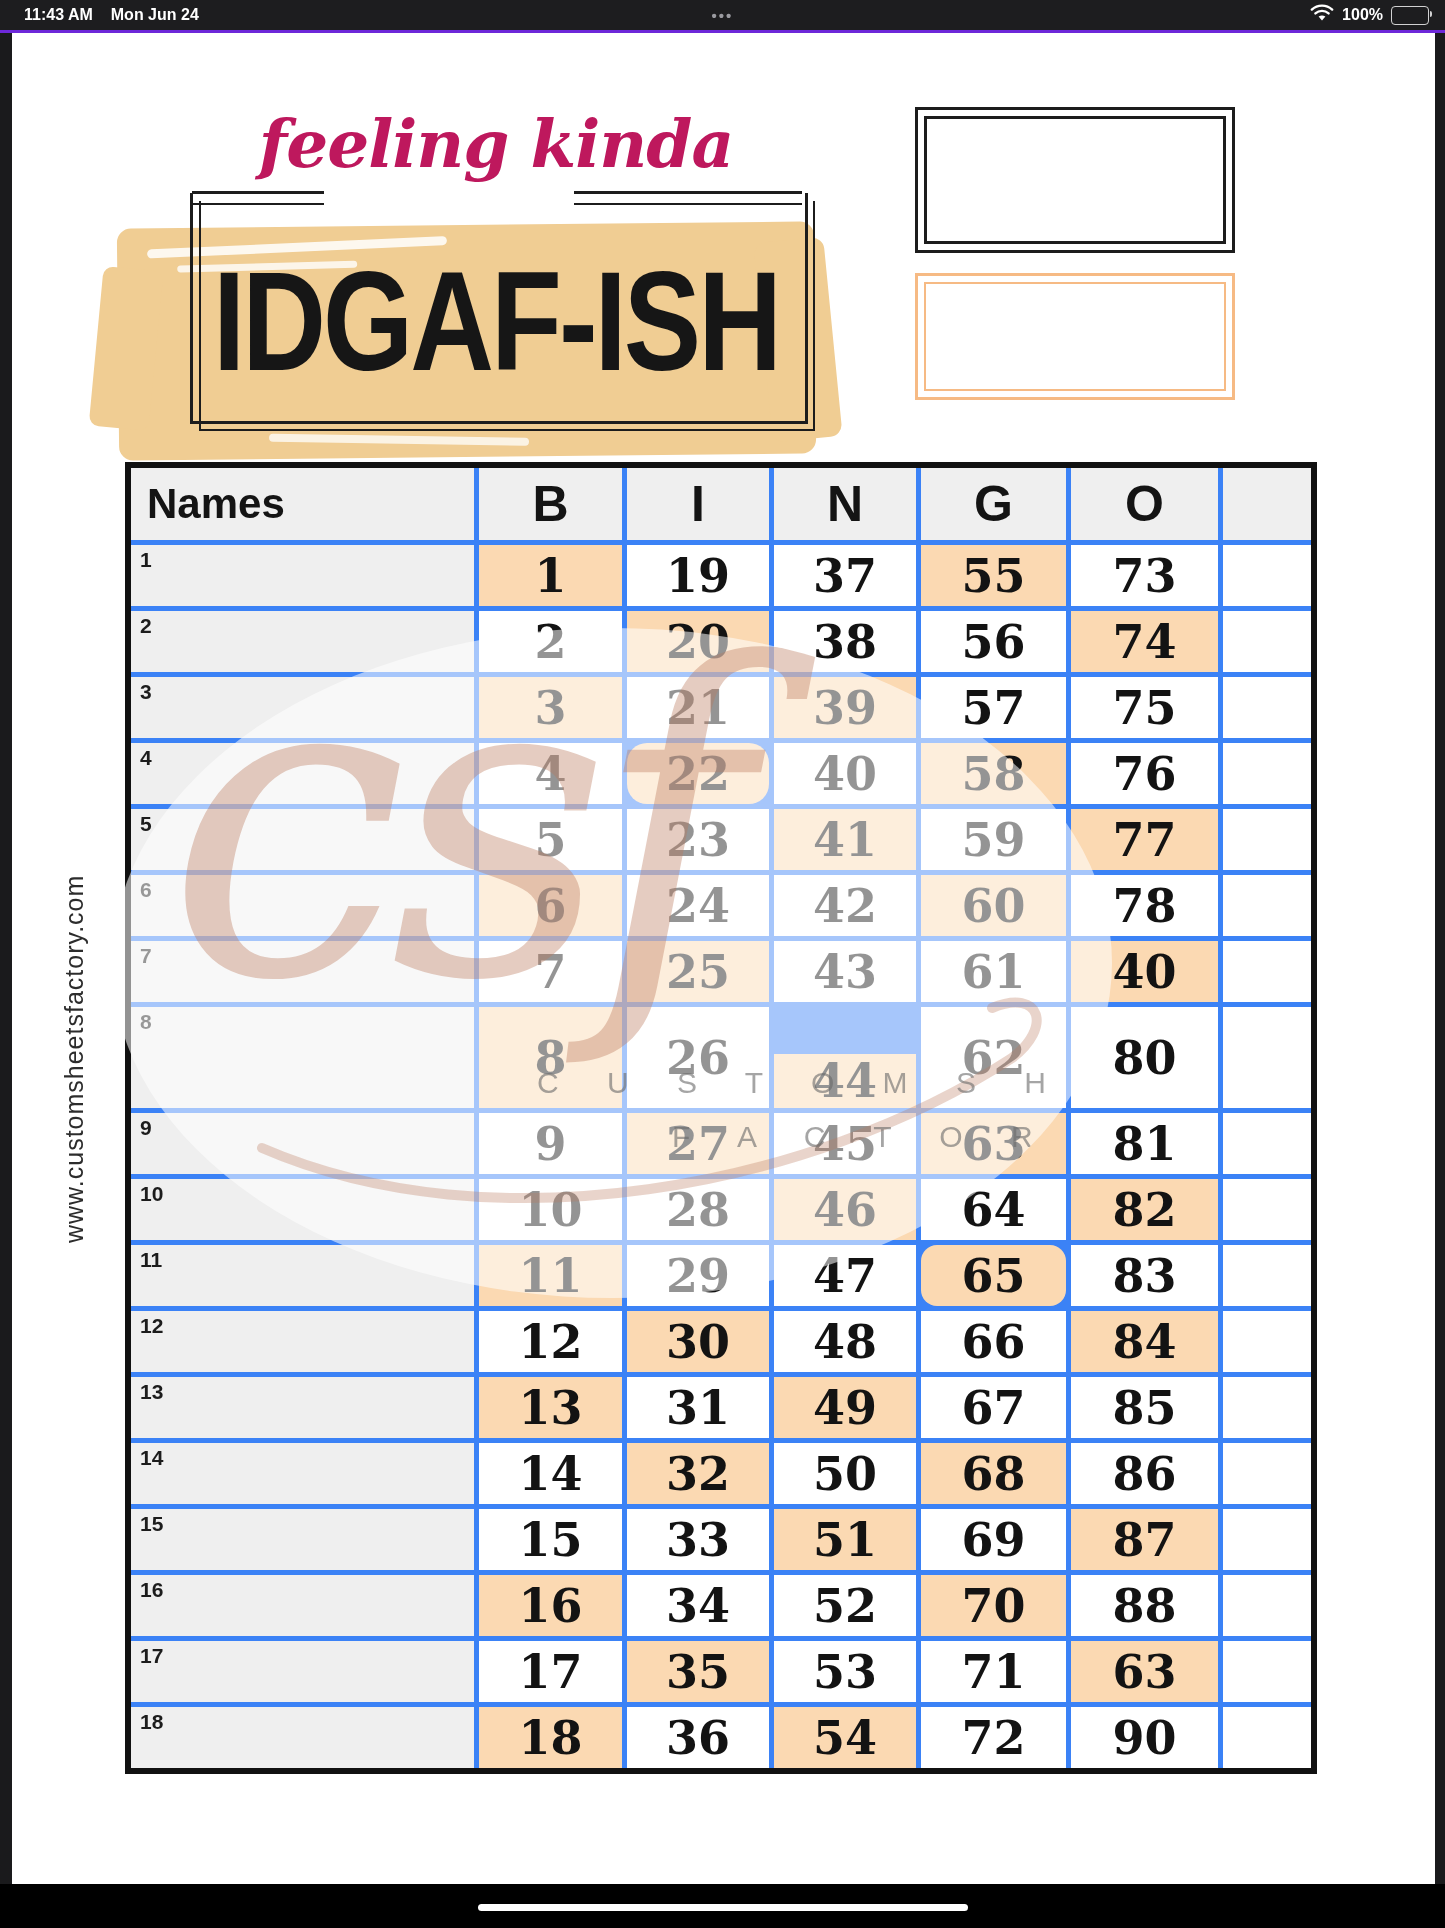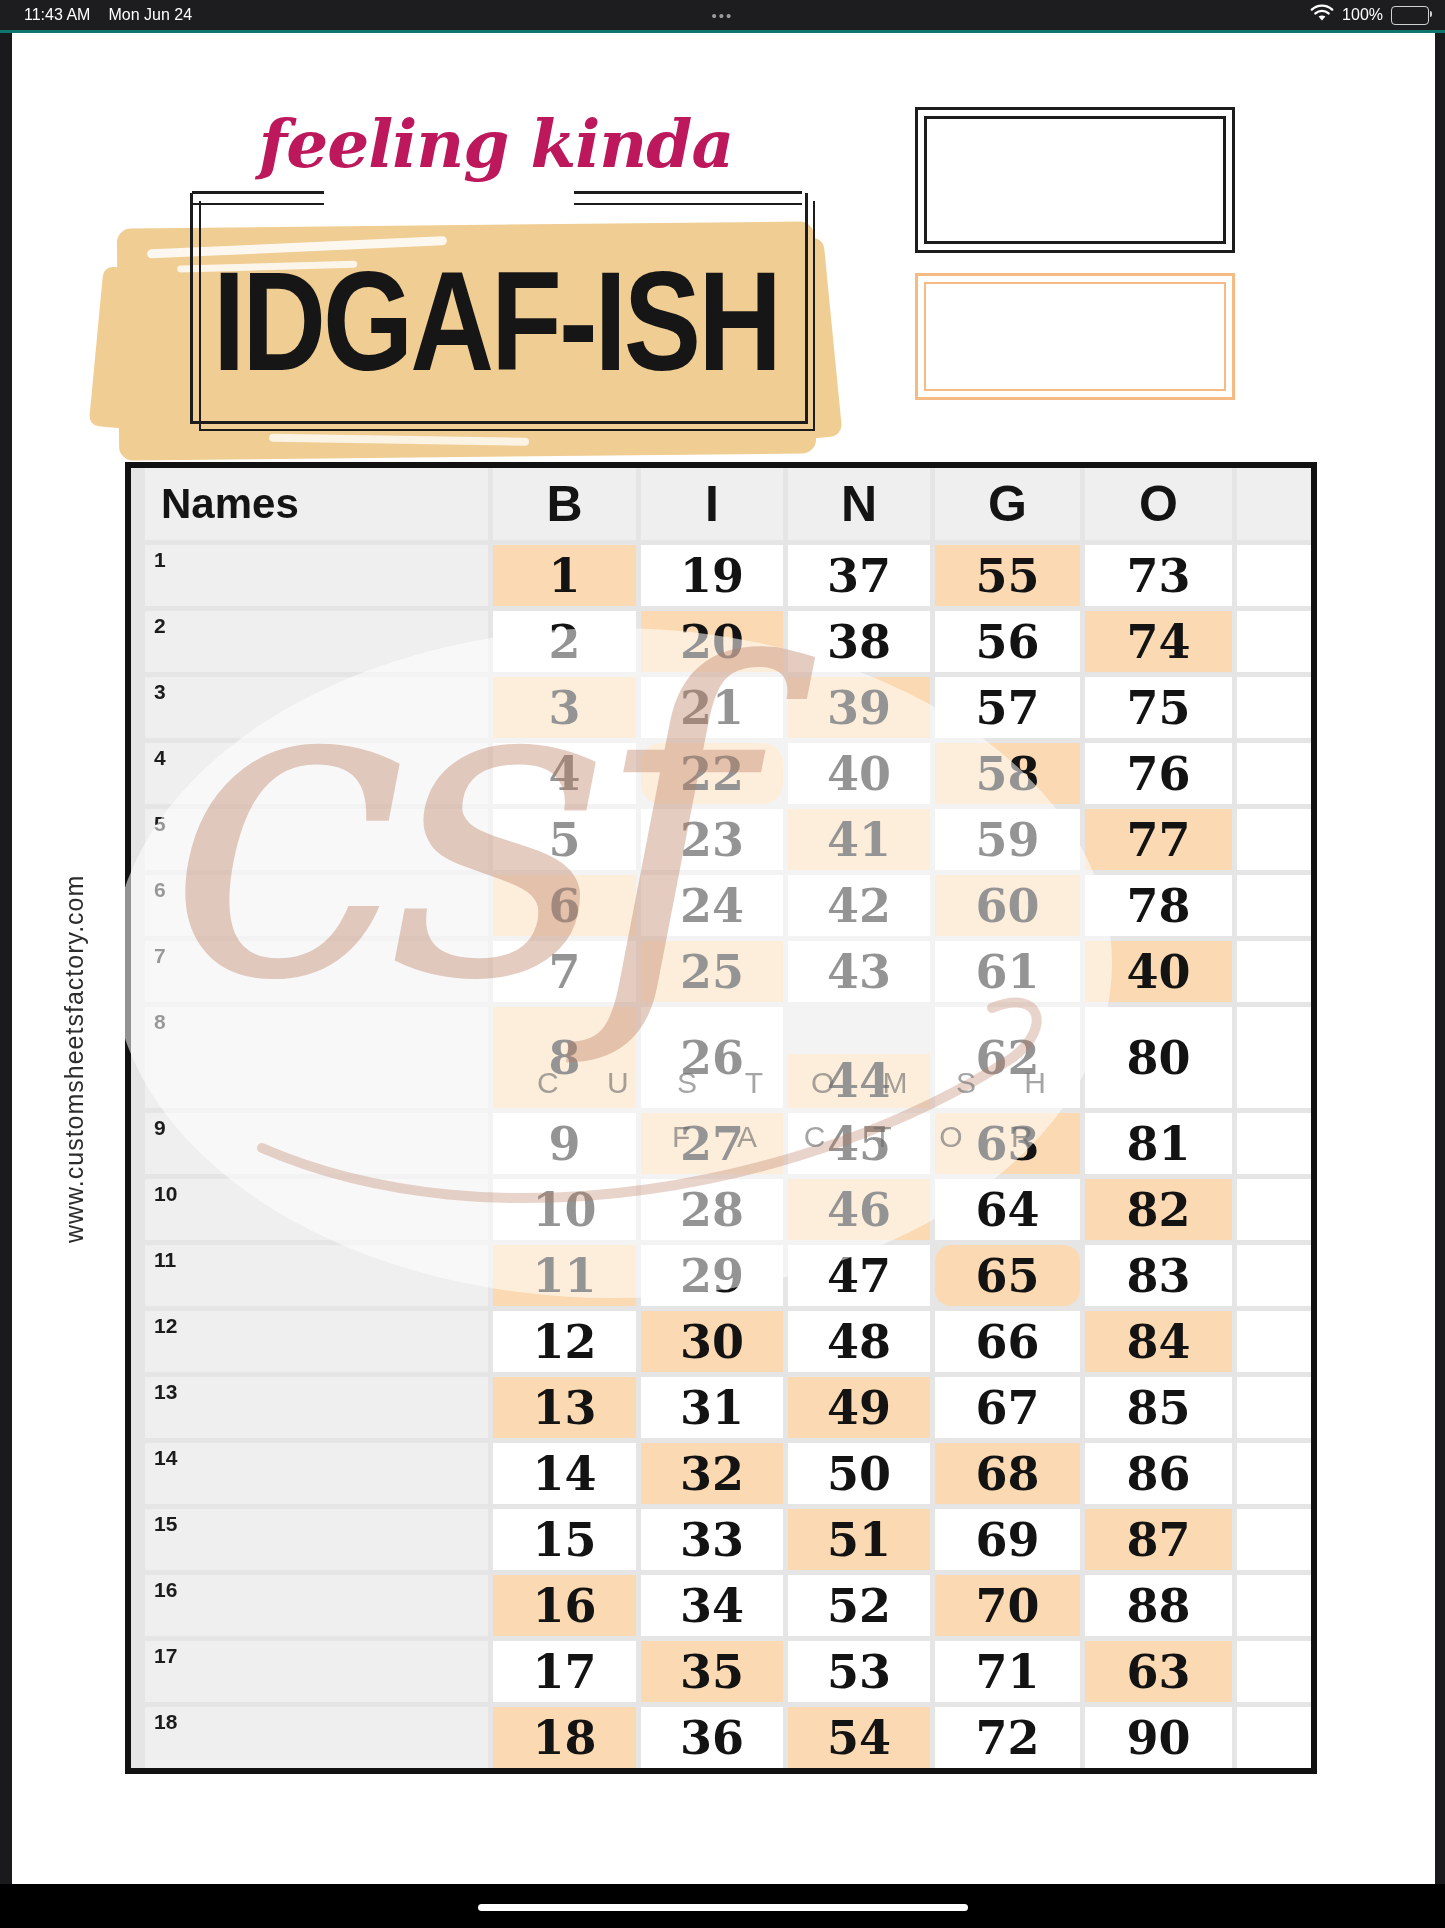--- a/index.html
+++ b/index.html
@@ -2,21 +2,21 @@
 <html><head>
 <meta charset="utf-8">
 <style>
   html,body{margin:0;padding:0;background:#000;}
   .screen{position:relative;width:1445px;height:1928px;background:#1a1a1c;overflow:hidden;
           font-family:"Liberation Sans",sans-serif;}
 
   
   .status-bar{position:absolute;left:0;top:0;width:1445px;height:30px;background:#1d1d1f;
               color:#fff;display:flex;align-items:center;justify-content:space-between;
-              font-size:16px;font-weight:400;z-index:10;border-bottom:3px solid #0f766e;}
+              font-size:16px;font-weight:700;z-index:10;border-bottom:3px solid #6d28d9;}
   .sb-left{display:flex;gap:18px;padding-left:24px;}
   .sb-center{position:absolute;left:50%;transform:translateX(-50%);color:#9a9a9f;font-size:15px;letter-spacing:2px;}
   .sb-right{display:flex;align-items:center;gap:8px;padding-right:16px;}
   .battery{position:relative;width:34px;height:15px;border:1px solid #ffffffcc;border-radius:4px;padding:1px;}
   .battery .level{width:100%;height:100%;background:#fff;border-radius:2px;}
   .battery:after{content:"";position:absolute;right:-4px;top:4px;width:2px;height:6px;background:#ffffffcc;
                  border-radius:0 2px 2px 0;}
 
   
   .page{position:absolute;left:12px;top:33px;width:1423px;height:1851px;background:#ffffff;}
@@ -60,24 +60,24 @@
   .box-orange{left:903px;top:240px;width:320px;height:127px;border:3px solid #f6ba84;}
   .box-orange .inner{border:2px solid #f6ba84;}
 
   
   .site-text{position:absolute;left:48px;top:790px;height:420px;
              writing-mode:vertical-rl;transform:rotate(180deg);
              font-size:25px;color:#2c2c2c;letter-spacing:1px;font-weight:400;}
 
   
   .bingo-table{position:absolute;left:113px;top:429px;width:1192px;height:1312px;
-               box-sizing:border-box;border:6px solid #111;background:#e5e5e5;
+               box-sizing:border-box;border:6px solid #111;background:#3b82f6;
                display:grid;gap:5px;z-index:1;
                grid-template-columns:343px 143px 142px 142px 145px 147px 1fr;
-               grid-template-rows:72px repeat(18,1fr);padding-left:14px;}
+               grid-template-rows:72px repeat(18,1fr);}
   .cell{display:flex;align-items:center;justify-content:center;background:#fff;}
   .cell.header{background:#efefef;font-size:50px;font-weight:700;color:#141414;}
   .cell.names-header{justify-content:flex-start;padding-left:16px;box-sizing:border-box;
                      font-size:42px;font-weight:700;color:#141414;}
   .cell.name{position:relative;background:#efefef;}
   .cell.name .row-num{position:absolute;left:9px;top:3px;font-size:21px;font-weight:700;color:#1c1c1c;}
   .cell.num{font-family:"DejaVu Serif",serif;font-weight:700;font-size:46px;color:#131313;}
   .cell.hl{background:#fbd9b2;}
   .cell.extra{background:#fff;}
 

